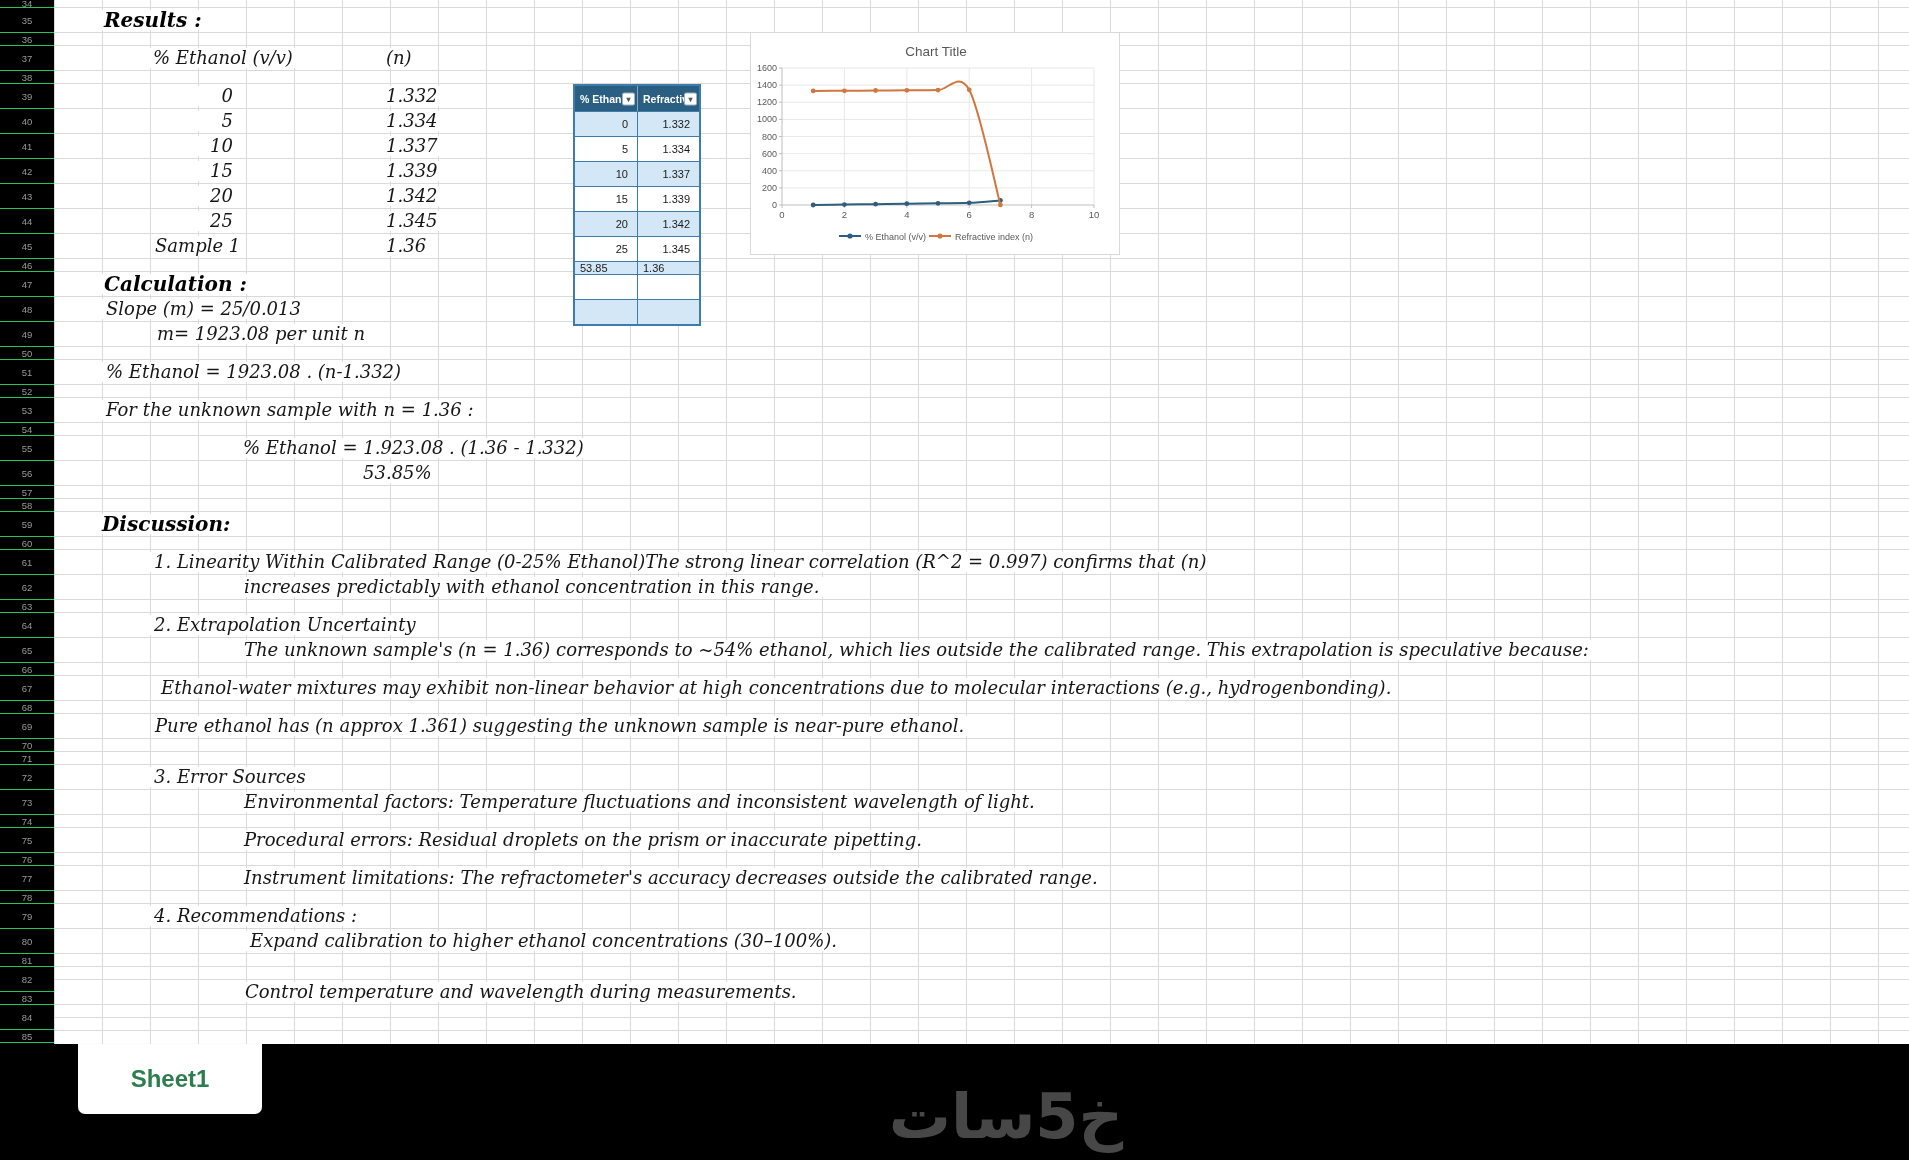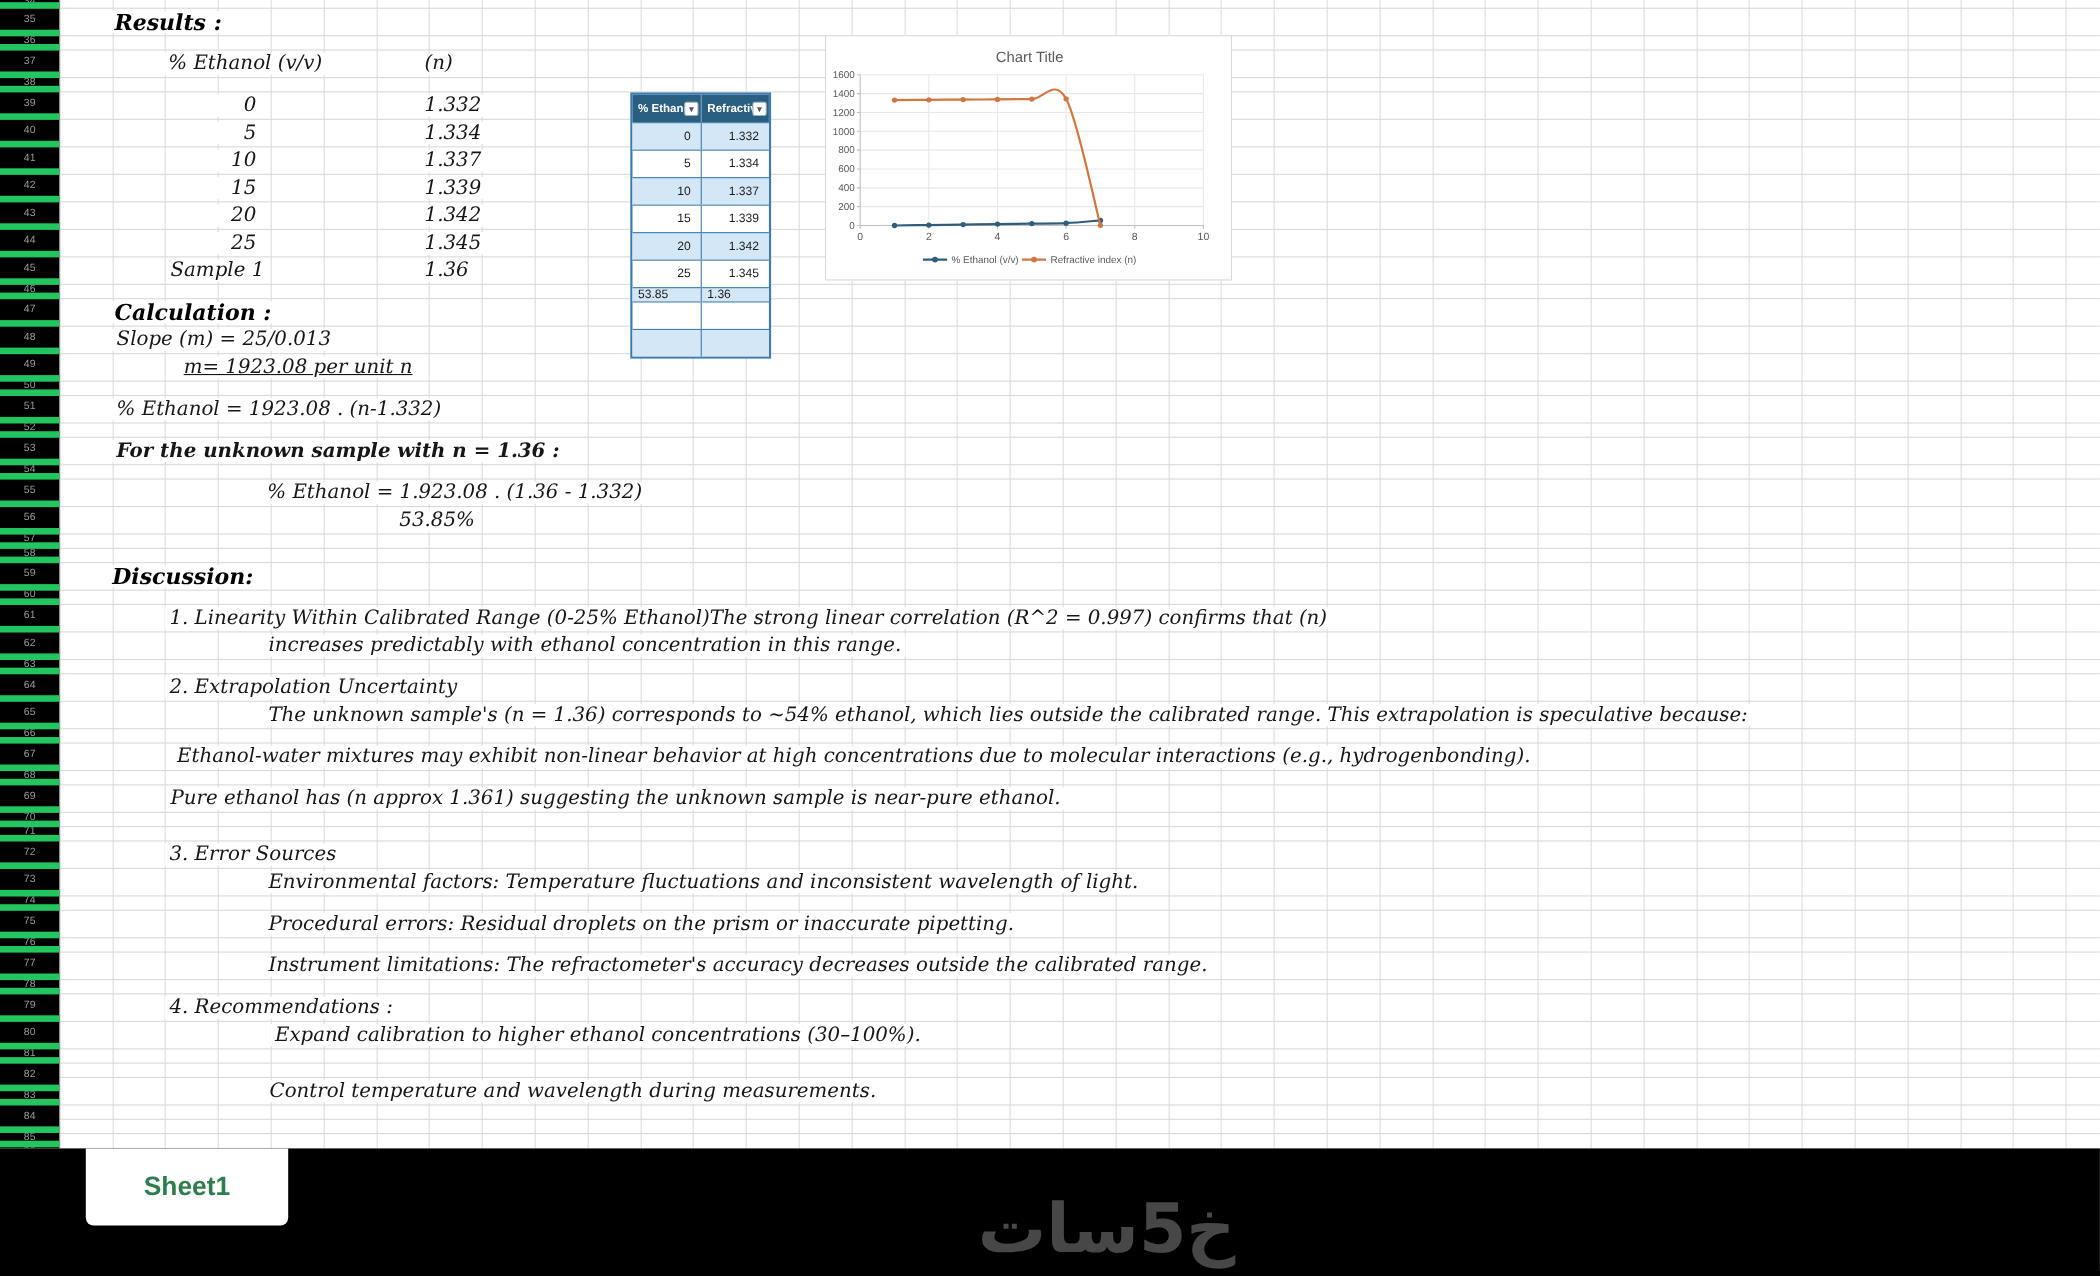--- a/index.html
+++ b/index.html
@@ -12,21 +12,21 @@
   .srow{position:relative;box-sizing:border-box;border-bottom:1px solid #dadada;}
   .txt{position:absolute;top:50%;transform:translateY(-50%);white-space:nowrap;
        background:#fff;padding:0 4px;line-height:20px;
        font-family:"DejaVu Serif","Liberation Serif",serif;font-style:italic;
        font-size:18px;color:#161616;}
   .txt.h{font-weight:700;font-size:20px;color:#000;}
   .txt.r{text-align:right;}
   
   #gutter{position:absolute;left:0;top:0;width:54px;height:1044px;background:#000;z-index:5;}
   .gnum{box-sizing:border-box;display:flex;align-items:center;justify-content:center;
-        color:#9a9a9a;font-size:9.5px;border-bottom:6px solid #22c55e;overflow:hidden;}
+        color:#9a9a9a;font-size:9.5px;border-bottom:1px solid #22c55e;overflow:hidden;}
   
   #lookup{position:absolute;left:573px;top:84px;width:128px;z-index:4;
           border:2px solid #3E7CAE;box-sizing:border-box;background:#fff;font-size:11px;}
   .trow{display:flex;box-sizing:border-box;border-top:1px solid #3E7CAE;}
   .trow:first-child{border-top:none;}
   .tcell{box-sizing:border-box;width:50%;position:relative;display:flex;align-items:center;}
   .tcell+.tcell{border-left:1px solid #3E7CAE;}
   .thead{background:#2B5F82;color:#fff;font-weight:bold;font-size:10.5px;}
   .thead .tcell{padding-left:5px;}
   .thead .tcell+.tcell{border-left:1px solid #7FA9C4;}
@@ -92,28 +92,28 @@
         <span class="txt" style="left: 382px;">1.36</span>
       </div>
       <div class="srow" style="height: 13px;"></div>
       <div class="srow" style="height: 25px;">
         <span class="txt h" style="left: 100px;">Calculation :</span>
       </div>
       <div class="srow" style="height: 25px;">
         <span class="txt" style="left: 102px;">Slope (m) = 25/0.013</span>
       </div>
       <div class="srow" style="height: 25px;">
-        <span class="txt" style="left: 163px; text-decoration: underline;">m= 1923.08 per unit n</span>
+        <span class="txt" style="left: 153px;">m= 1923.08 per unit n</span>
       </div>
       <div class="srow" style="height: 13px;"></div>
       <div class="srow" style="height: 25px;">
         <span class="txt" style="left: 102px;">% Ethanol = 1923.08 . (n-1.332)</span>
       </div>
       <div class="srow" style="height: 13px;"></div>
-      <div class="srow" style="height: 25px; font-weight: bold;">
+      <div class="srow" style="height: 25px;">
         <span class="txt" style="left: 102px;">For the unknown sample with n = 1.36 :</span>
       </div>
       <div class="srow" style="height: 13px;"></div>
       <div class="srow" style="height: 25px;">
         <span class="txt" style="left: 239px;">% Ethanol = 1.923.08 . (1.36 - 1.332)</span>
       </div>
       <div class="srow" style="height: 25px;">
         <span class="txt" style="left: 359px;">53.85%</span>
       </div>
       <div class="srow" style="height: 13px;"></div>

